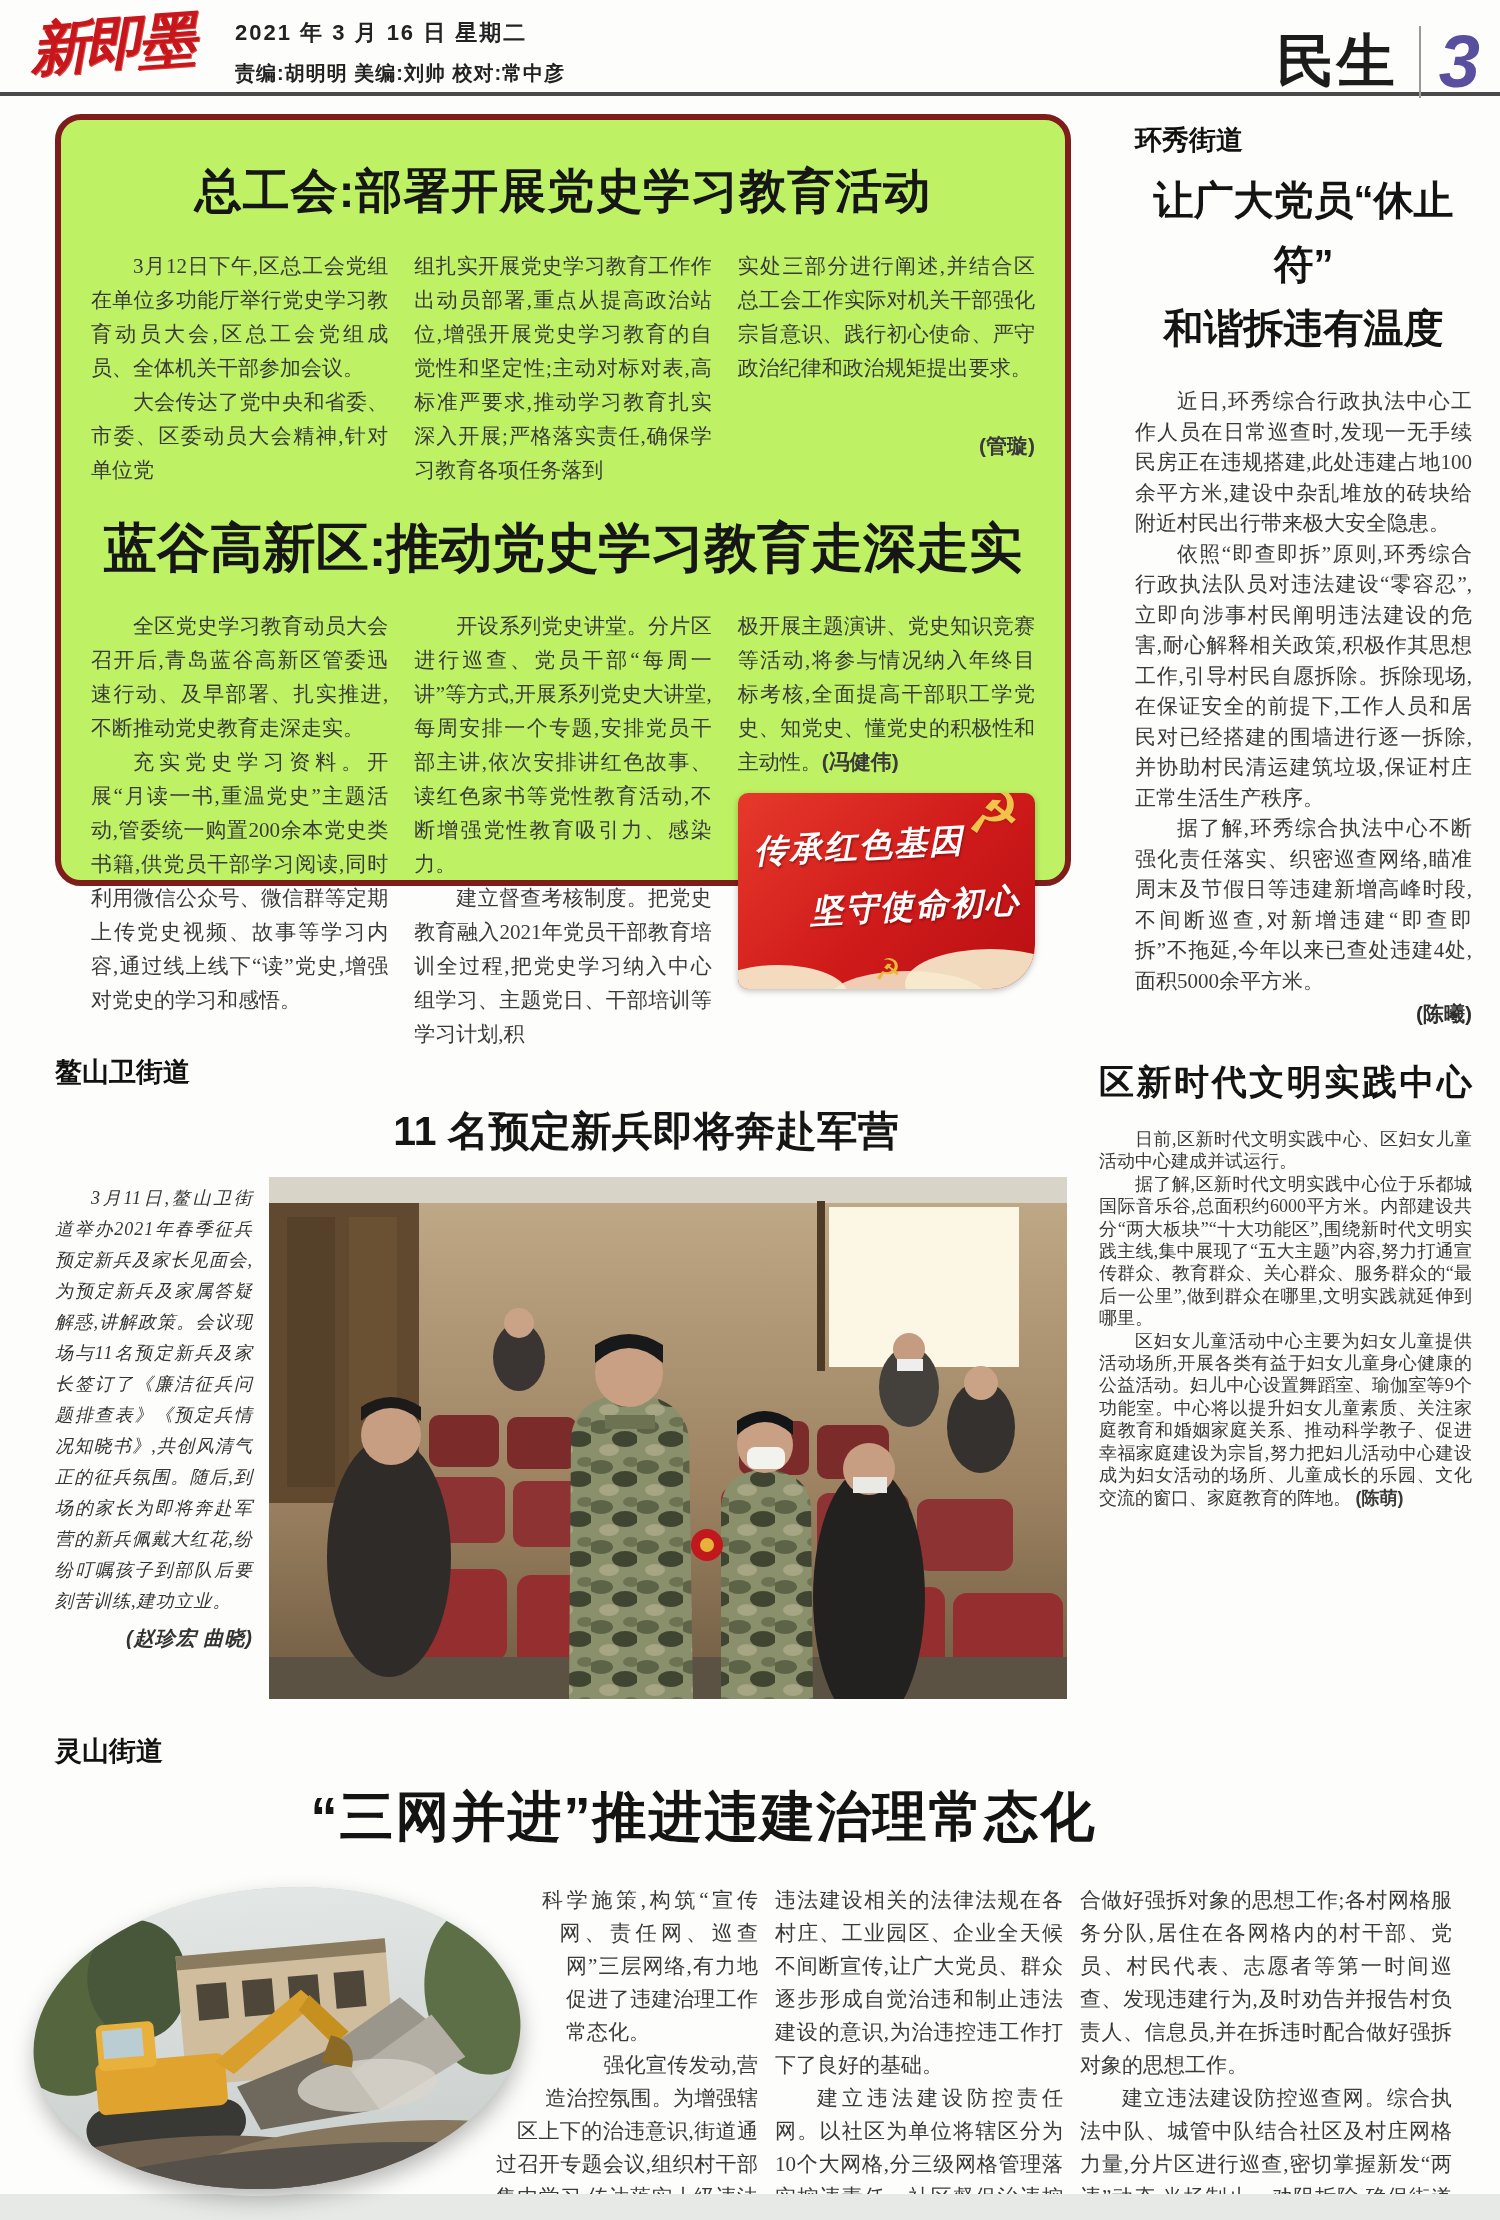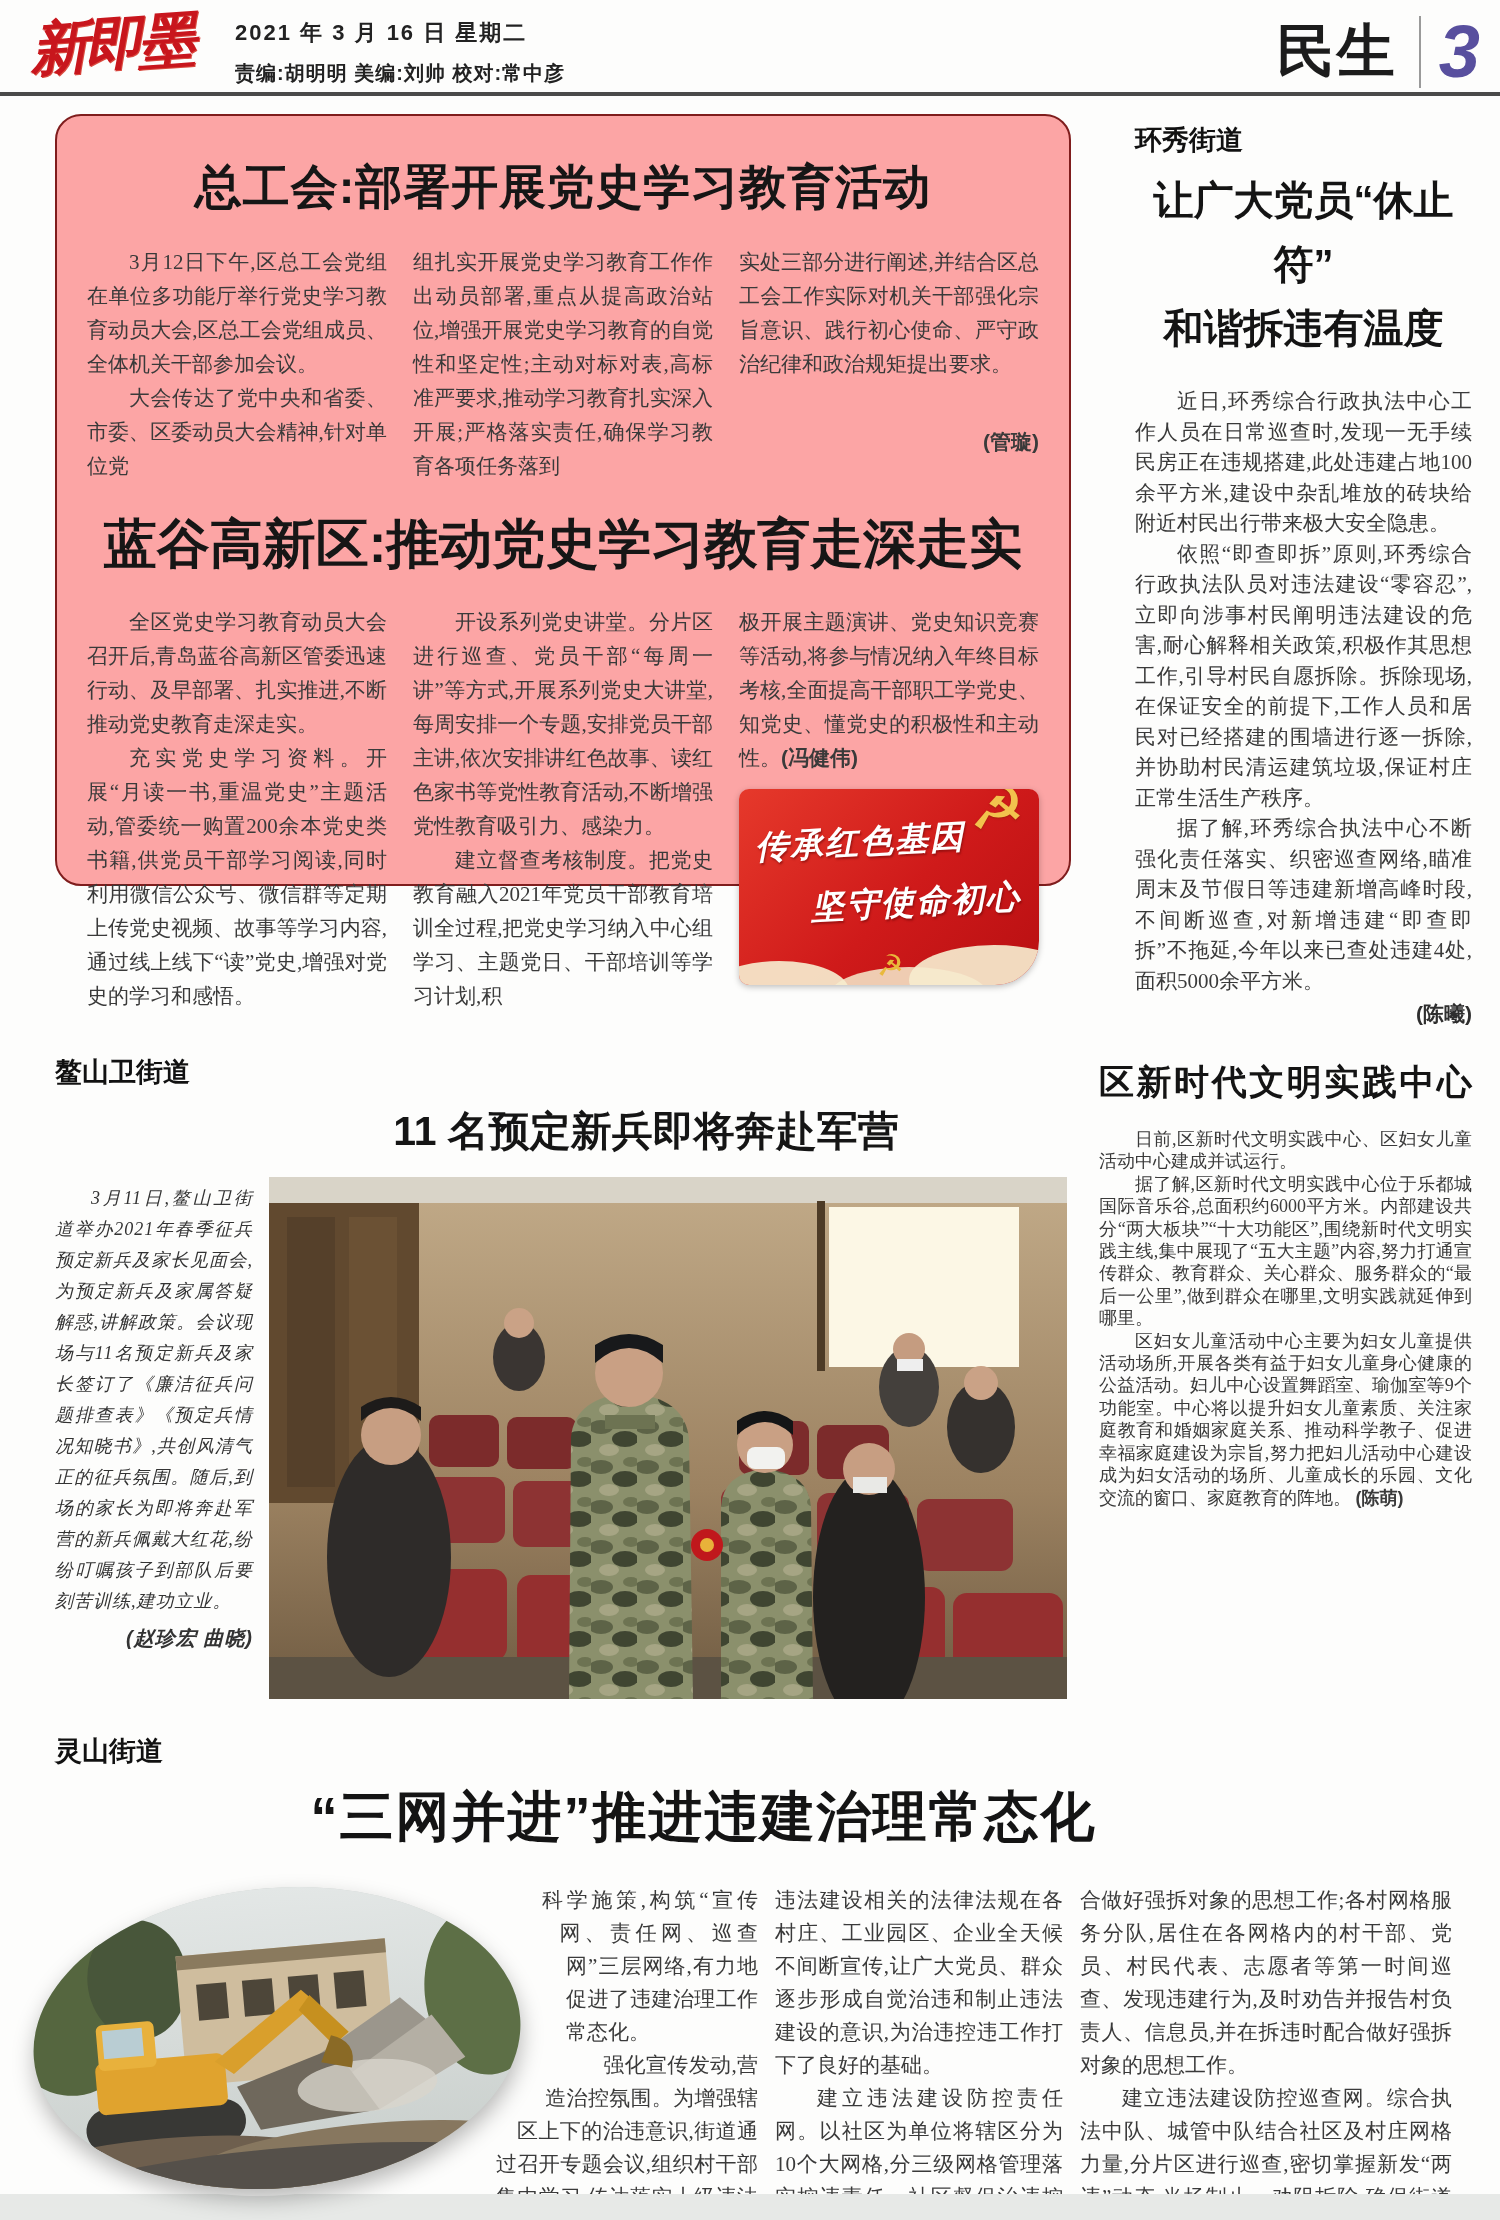--- a/index.html
+++ b/index.html
@@ -4,32 +4,32 @@
 <style>
   html,body{margin:0;padding:0;}
   body{width:1500px;height:2220px;background:#eef0ee;font-family:"Liberation Serif",serif;color:#2e2e2e;overflow:hidden;}
   .page{width:1500px;height:2220px;background:#fdfdfc;box-sizing:border-box;position:relative;}
   
   .masthead{height:96px;position:relative;padding:0 28px;box-sizing:border-box;border-bottom:4px solid #4a4a4a;background:#fdfdfc;}
   .logo{position:absolute;left:30px;top:6px;font-family:"DejaVu Serif",serif;font-weight:bold;font-style:italic;font-size:58px;color:#c8161d;transform:rotate(-4deg);letter-spacing:-4px;text-shadow:1px 1px 0 #d94a3f;}
   .head-lines{position:absolute;left:235px;top:18px;font-family:"Liberation Sans",sans-serif;color:#222;}
   .head-date{font-size:22px;font-weight:bold;letter-spacing:2px;}
   .head-editors{font-size:20px;font-weight:bold;margin-top:12px;letter-spacing:1px;}
-  .head-right{position:absolute;right:20px;top:12px;display:flex;align-items:center;}
+  .head-right{position:absolute;right:20px;top:22px;display:flex;align-items:center;}
   .section-name{font-family:"Liberation Sans",sans-serif;font-weight:bold;font-size:58px;color:#1c1c1c;letter-spacing:2px;}
   .head-vr{width:2px;height:72px;background:#9a9a9a;margin:0 18px 0 22px;}
   .page-num{font-family:"Liberation Sans",sans-serif;font-weight:bold;font-style:italic;font-size:74px;color:#584f9e;line-height:80px;}
   
   p.body{margin:0;text-align:justify;text-indent:2em;}
   p.body.noind{text-indent:0;}
   .byline{font-family:"Liberation Sans",sans-serif;font-weight:bold;text-align:right;}
   .kicker{font-family:"Liberation Sans",sans-serif;font-weight:bold;font-size:27px;color:#111;}
   
   .toprow{display:flex;padding:18px 28px 0 55px;gap:28px;}
-  .party-box{width:1016px;box-sizing:border-box;border:2px solid #7f1d1d;border-radius:26px;padding:26px 30px 24px 30px;background:#fca5a5;height:772px;}
+  .party-box{width:1016px;box-sizing:border-box;border:6px solid #7f1d1d;border-radius:26px;padding:26px 30px 24px 30px;background:#bef264;height:772px;}
   .t1{font-family:"Liberation Sans",sans-serif;font-weight:bold;font-size:47px;color:#161616;text-align:center;letter-spacing:1px;margin:14px 0 26px 0;}
   .t2{font-family:"Liberation Sans",sans-serif;font-weight:bold;font-size:53px;color:#161616;text-align:center;margin:26px 0 24px 0;}
   .cols3{display:flex;gap:26px;}
   .cols3 .col{flex:1;font-size:21px;line-height:34px;color:#3a3a3a;}
   .inline-byline{font-family:"Liberation Sans",sans-serif;font-weight:bold;white-space:nowrap;}
   .byline-solo{margin-top:44px;font-size:21px;}
   
   .banner{margin-top:14px;width:100%;height:196px;border-radius:10px 10px 44px 10px;background:linear-gradient(135deg,#e6392b 0%,#cf1a1a 55%,#b80f12 100%);position:relative;overflow:hidden;box-shadow:0 2px 6px rgba(0,0,0,.25);}
   .banner .emblem{position:absolute;right:14px;top:2px;font-size:62px;color:#f2c24d;text-shadow:0 1px 2px rgba(120,40,0,.5);font-family:"DejaVu Sans",sans-serif;}
   .banner .l1{position:absolute;left:16px;top:36px;font-family:"DejaVu Serif",serif;font-style:italic;font-weight:bold;font-size:33px;color:#fff;transform:rotate(-3deg);text-shadow:1px 2px 2px rgba(120,10,10,.6);letter-spacing:2px;}

